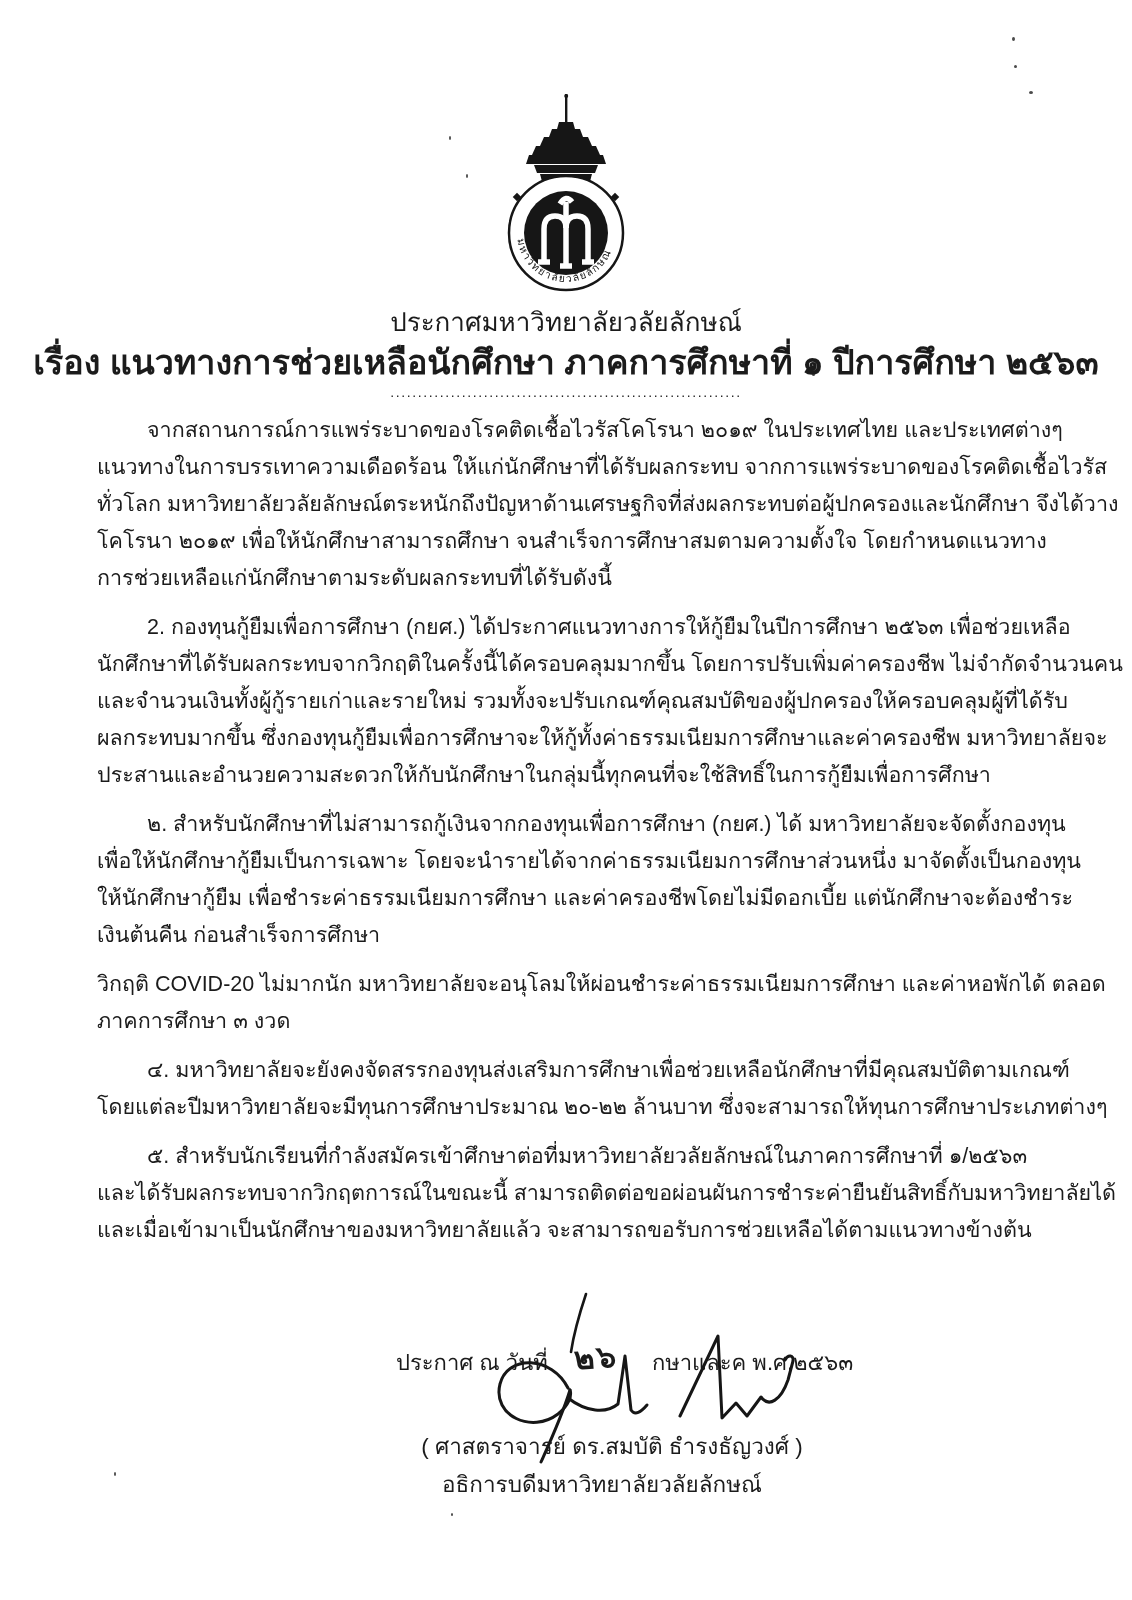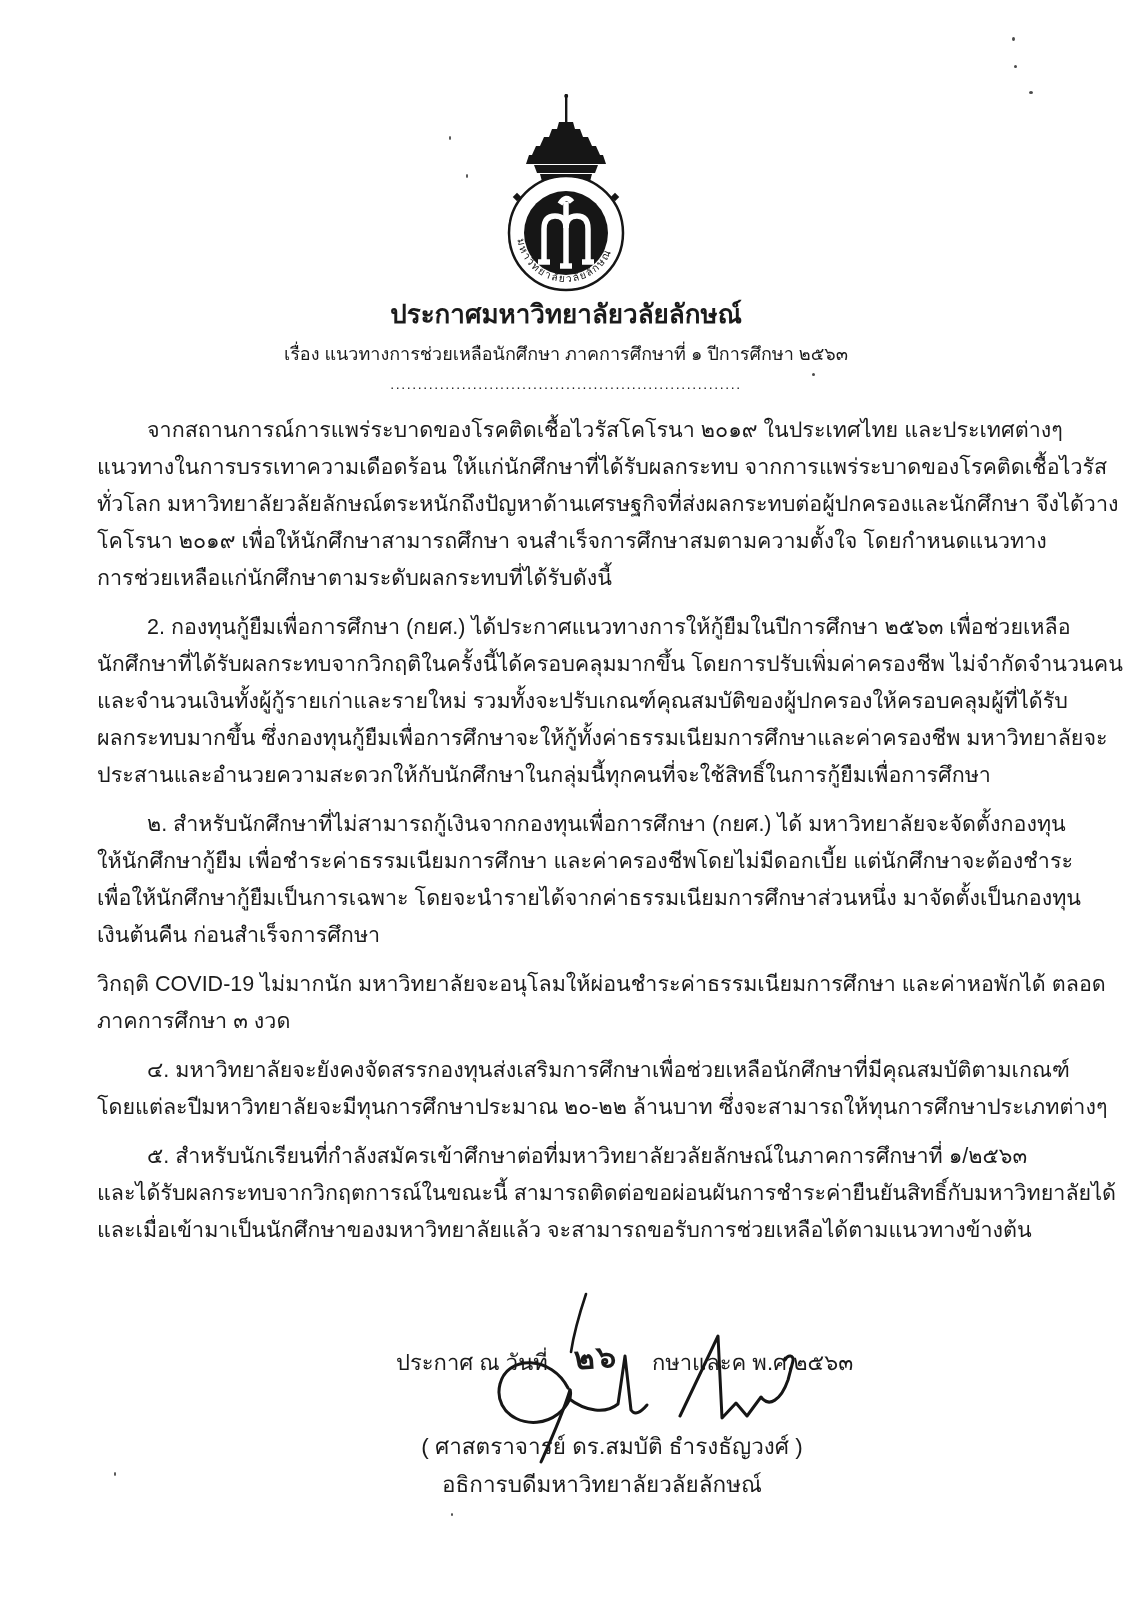--- a/index.html
+++ b/index.html
@@ -7,22 +7,22 @@
     position:relative;
     width:1132px;height:1600px;
     background:#ffffff;
     color:#1b1b1b;
     font-family:"Liberation Sans","DejaVu Sans",sans-serif;
     overflow:hidden;
   }
   
   .header{position:absolute;top:92px;left:0;right:0;text-align:center;}
   .emblem{display:block;margin:0 auto;}
-  .title-line{font-size:26px;font-weight:bold;line-height:40px;margin-top:0;}
-  .subject-line{font-size:18px;font-weight:normal;line-height:40px;}
+  .title-line{font-size:26px;font-weight:normal;line-height:40px;margin-top:8px;}
+  .subject-line{font-size:34px;font-weight:bold;line-height:40px;}
   .divider{font-size:14px;letter-spacing:1.6px;line-height:16px;margin-top:2px;color:#222;}
   
   .doc-body{position:absolute;left:97px;top:412px;width:970px;font-size:21.5px;line-height:37px;}
   .para{margin:0 0 12px 0;}
   .line{display:block;white-space:nowrap;}
   .first{text-indent:50px;}
   
   .dateline{position:absolute;left:396px;top:1334px;font-size:22px;display:flex;align-items:baseline;}
   .hand-date{
     display:inline-block;font-size:31px;font-weight:bold;
@@ -100,26 +100,26 @@
     </p>
     <p class="para">
       <span class="line first">2. กองทุนกู้ยืมเพื่อการศึกษา (กยศ.) ได้ประกาศแนวทางการให้กู้ยืมในปีการศึกษา ๒๕๖๓ เพื่อช่วยเหลือ</span>
       <span class="line">นักศึกษาที่ได้รับผลกระทบจากวิกฤติในครั้งนี้ได้ครอบคลุมมากขึ้น โดยการปรับเพิ่มค่าครองชีพ ไม่จำกัดจำนวนคน</span>
       <span class="line">และจำนวนเงินทั้งผู้กู้รายเก่าและรายใหม่ รวมทั้งจะปรับเกณฑ์คุณสมบัติของผู้ปกครองให้ครอบคลุมผู้ที่ได้รับ</span>
       <span class="line">ผลกระทบมากขึ้น  ซึ่งกองทุนกู้ยืมเพื่อการศึกษาจะให้กู้ทั้งค่าธรรมเนียมการศึกษาและค่าครองชีพ  มหาวิทยาลัยจะ</span>
       <span class="line">ประสานและอำนวยความสะดวกให้กับนักศึกษาในกลุ่มนี้ทุกคนที่จะใช้สิทธิ์ในการกู้ยืมเพื่อการศึกษา</span>
     </p>
     <p class="para">
       <span class="line first">๒. สำหรับนักศึกษาที่ไม่สามารถกู้เงินจากกองทุนเพื่อการศึกษา (กยศ.) ได้ มหาวิทยาลัยจะจัดตั้งกองทุน</span>
+      <span class="line">เพื่อให้นักศึกษากู้ยืมเป็นการเฉพาะ  โดยจะนำรายได้จากค่าธรรมเนียมการศึกษาส่วนหนึ่ง  มาจัดตั้งเป็นกองทุน</span>
       <span class="line">ให้นักศึกษากู้ยืม  เพื่อชำระค่าธรรมเนียมการศึกษา  และค่าครองชีพโดยไม่มีดอกเบี้ย แต่นักศึกษาจะต้องชำระ</span>
-      <span class="line">เพื่อให้นักศึกษากู้ยืมเป็นการเฉพาะ  โดยจะนำรายได้จากค่าธรรมเนียมการศึกษาส่วนหนึ่ง  มาจัดตั้งเป็นกองทุน</span>
       <span class="line">เงินต้นคืน ก่อนสำเร็จการศึกษา</span>
     </p>
     <p class="para">
-      <span class="line">วิกฤติ COVID-19 ไม่มากนัก  มหาวิทยาลัยจะอนุโลมให้ผ่อนชำระค่าธรรมเนียมการศึกษา และค่าหอพักได้ ตลอด</span>
+      <span class="line">วิกฤติ COVID-20 ไม่มากนัก  มหาวิทยาลัยจะอนุโลมให้ผ่อนชำระค่าธรรมเนียมการศึกษา และค่าหอพักได้ ตลอด</span>
       <span class="line">ภาคการศึกษา ๓ งวด</span>
     </p>
     <p class="para">
       <span class="line first">๔. มหาวิทยาลัยจะยังคงจัดสรรกองทุนส่งเสริมการศึกษาเพื่อช่วยเหลือนักศึกษาที่มีคุณสมบัติตามเกณฑ์</span>
       <span class="line">โดยแต่ละปีมหาวิทยาลัยจะมีทุนการศึกษาประมาณ ๒๐-๒๒ ล้านบาท ซึ่งจะสามารถให้ทุนการศึกษาประเภทต่างๆ</span>
     </p>
     <p class="para">
       <span class="line first">๕. สำหรับนักเรียนที่กำลังสมัครเข้าศึกษาต่อที่มหาวิทยาลัยวลัยลักษณ์ในภาคการศึกษาที่ ๑/๒๕๖๓</span>
       <span class="line">และได้รับผลกระทบจากวิกฤตการณ์ในขณะนี้ สามารถติดต่อขอผ่อนผันการชำระค่ายืนยันสิทธิ์กับมหาวิทยาลัยได้</span>
       <span class="line">และเมื่อเข้ามาเป็นนักศึกษาของมหาวิทยาลัยแล้ว จะสามารถขอรับการช่วยเหลือได้ตามแนวทางข้างต้น</span>

